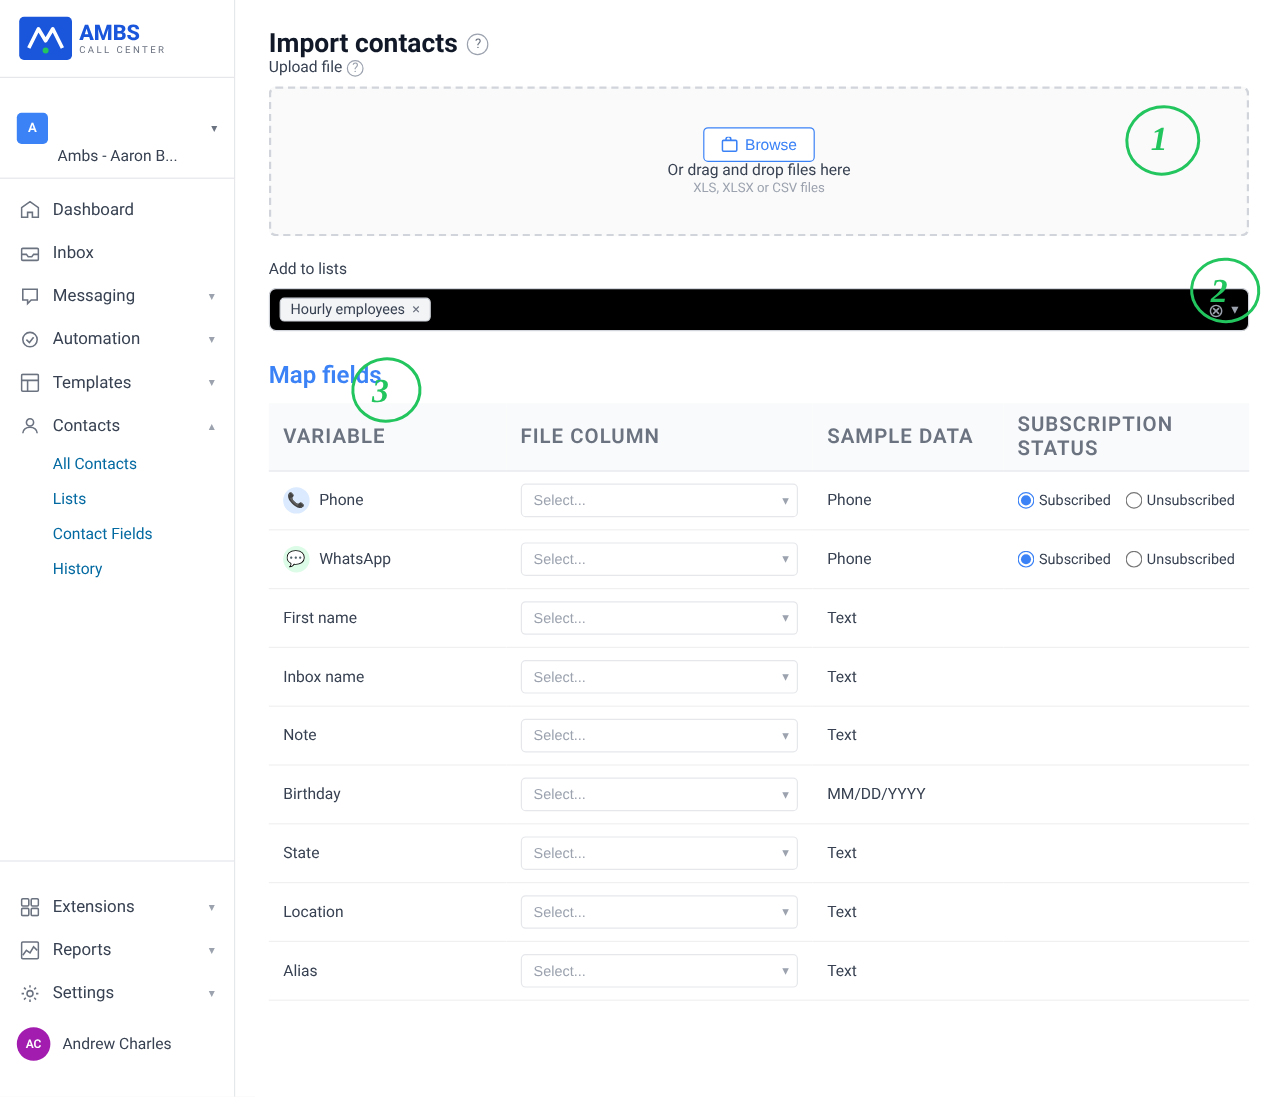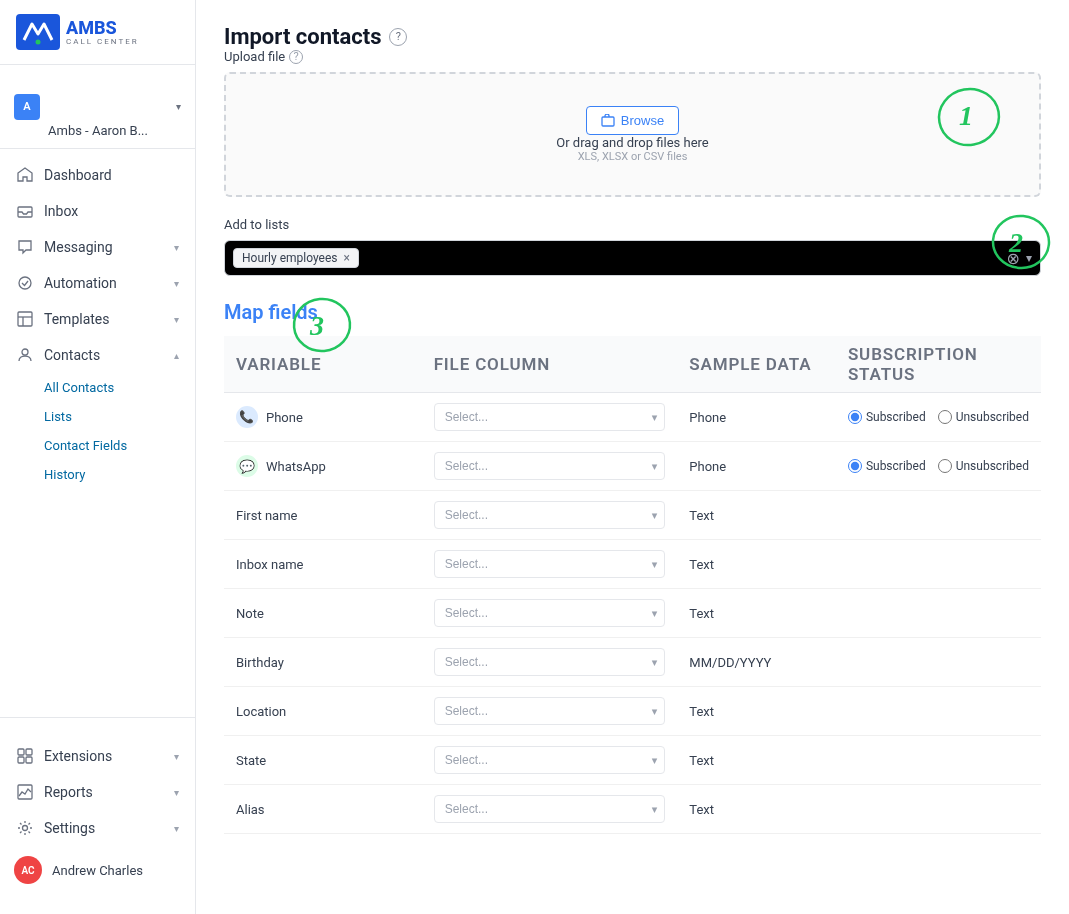--- a/index.html
+++ b/index.html
@@ -23,21 +23,21 @@
     .nav-item { display: flex; align-items: center; gap: 10px; padding: 9px 16px; cursor: pointer; color: #374151; font-size: 14px; position: relative; }
     .nav-icon { width: 18px; height: 18px; display: flex; align-items: center; justify-content: center; color: #6b7280; flex-shrink: 0; }
     .nav-label { flex: 1; }
     .nav-chevron { font-size: 10px; color: #9ca3af; }
 
     .sub-items { padding: 0; }
     .sub-item { display: flex; align-items: center; padding: 7px 16px 7px 44px; cursor: pointer; font-size: 13px; color: #0369a1; }
 
     .sidebar-bottom { margin-top: auto; border-top: 1px solid #e5e7eb; padding: 20px 0; }
     .user-item { display: flex; align-items: center; gap: 10px; padding: 10px 14px; cursor: pointer; }
-    .user-avatar { width: 28px; height: 28px; background: #ef4444; border-radius: 50%; display: flex; align-items: center; justify-content: center; color: white; font-size: 10px; font-weight: 600; flex-shrink: 0; }
+    .user-avatar { width: 28px; height: 28px; background: #a21caf; border-radius: 50%; display: flex; align-items: center; justify-content: center; color: white; font-size: 10px; font-weight: 600; flex-shrink: 0; }
     .user-name { font-size: 13px; color: #374151; }
 
     
     .main { flex: 1; display: flex; flex-direction: column; overflow: hidden; }
     .content { flex: 1; padding: 24px 28px; overflow-y: auto; background: #fff; }
     .page-title-row { display: flex; align-items: center; gap: 8px; }
     .page-title { font-size: 22px; font-weight: 700; color: #111827; }
     .help-icon { width: 18px; height: 18px; border-radius: 50%; border: 1.5px solid #9ca3af; display: flex; align-items: center; justify-content: center; font-size: 11px; color: #6b7280; cursor: pointer; }
 
     
@@ -399,37 +399,37 @@
       <option value="">Select...</option>
     </select>
   </div>
               </td>
               <td><span class="sample-data">MM/DD/YYYY</span></td>
               <td></td>
             </tr>
             <tr>
               <td>
                 <div class="field-name-cell">
+                  <span>State</span>
+                </div>
+              </td>
+              <td>
+                <div class="select-wrapper">
+    <select>
+      <option value="">Select...</option>
+    </select>
+  </div>
+              </td>
+              <td><span class="sample-data">Text</span></td>
+              <td></td>
+            </tr>
+            <tr>
+              <td>
+                <div class="field-name-cell">
                   <span>Location</span>
-                </div>
-              </td>
-              <td>
-                <div class="select-wrapper">
-    <select>
-      <option value="">Select...</option>
-    </select>
-  </div>
-              </td>
-              <td><span class="sample-data">Text</span></td>
-              <td></td>
-            </tr>
-            <tr>
-              <td>
-                <div class="field-name-cell">
-                  <span>State</span>
                 </div>
               </td>
               <td>
                 <div class="select-wrapper">
     <select>
       <option value="">Select...</option>
     </select>
   </div>
               </td>
               <td><span class="sample-data">Text</span></td>

